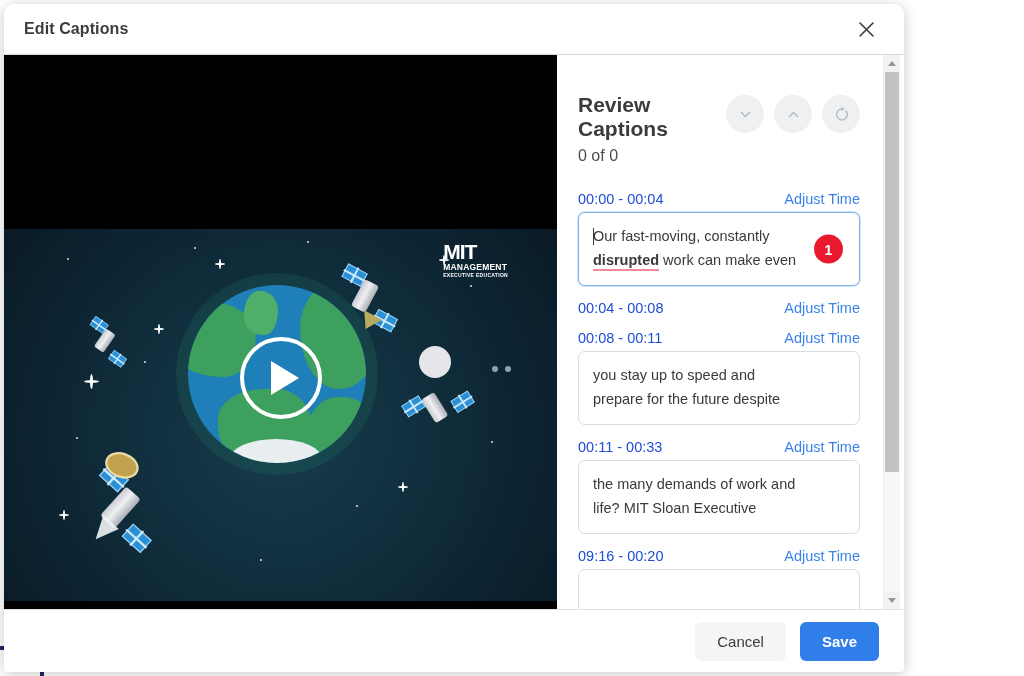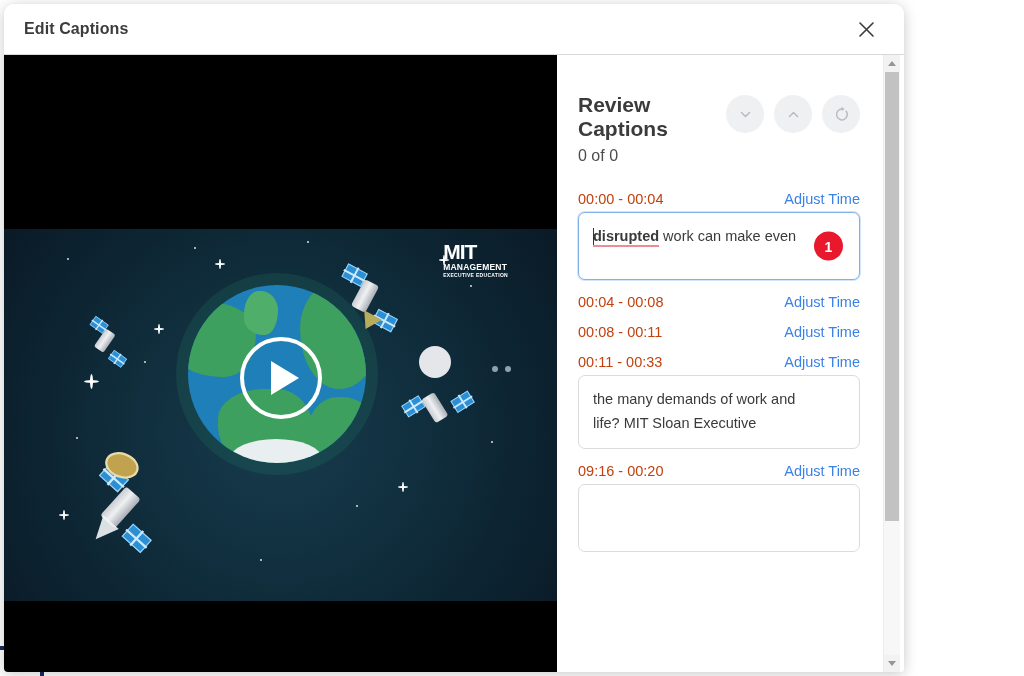--- a/index.html
+++ b/index.html
@@ -362,21 +362,21 @@
   }
   .caption-item { margin-bottom: 14px; }
   .caption-meta {
     display: flex;
     align-items: baseline;
     justify-content: space-between;
     margin-bottom: 5px;
   }
   .caption-time {
     font-size: 14.5px;
-    color: #c2410c;
+    color: #1d4ed8;
   }
   .adjust-time {
     font-size: 14.5px;
     color: #3b82e8;
     cursor: pointer;
     background: none;
     border: none;
     font-family: inherit;
     padding: 0;
   }
@@ -643,37 +643,42 @@
         </div>
 
         <div class="caption-list">
 
           <div class="caption-item">
             <div class="caption-meta">
               <span class="caption-time">00:00 - 00:04</span>
               <button class="adjust-time">Adjust Time</button>
             </div>
             <div class="caption-box active">
-              <div class="caption-text"><span class="misspell">disrupted</span><span> work can make even</span></div>
+              <div class="caption-text"><span>Our fast-moving, constantly
+</span><span class="misspell">disrupted</span><span> work can make even</span></div>
               <span class="badge">1</span>
             </div>
           </div>
 
           <div class="caption-item">
             <div class="caption-meta">
               <span class="caption-time">00:04 - 00:08</span>
               <button class="adjust-time">Adjust Time</button>
             </div>
           </div>
 
           <div class="caption-item">
             <div class="caption-meta">
               <span class="caption-time">00:08 - 00:11</span>
               <button class="adjust-time">Adjust Time</button>
             </div>
+            <div class="caption-box">
+              <div class="caption-text">you stay up to speed and
+prepare for the future despite</div>
+            </div>
           </div>
 
           <div class="caption-item">
             <div class="caption-meta">
               <span class="caption-time">00:11 - 00:33</span>
               <button class="adjust-time">Adjust Time</button>
             </div>
             <div class="caption-box">
               <div class="caption-text">the many demands of work and
 life? MIT Sloan Executive</div>
@@ -701,14 +706,18 @@
           <div class="scroll-thumb"></div>
         </div>
         <div class="scroll-arrow down">
           <i></i>
         </div>
       </div>
     </div>
 
   </div>
 
+  <div class="modal-footer">
+    <button class="btn btn-cancel">Cancel</button>
+    <button class="btn btn-save">Save</button>
+  </div>
 
 </div>
 
 </body></html>

